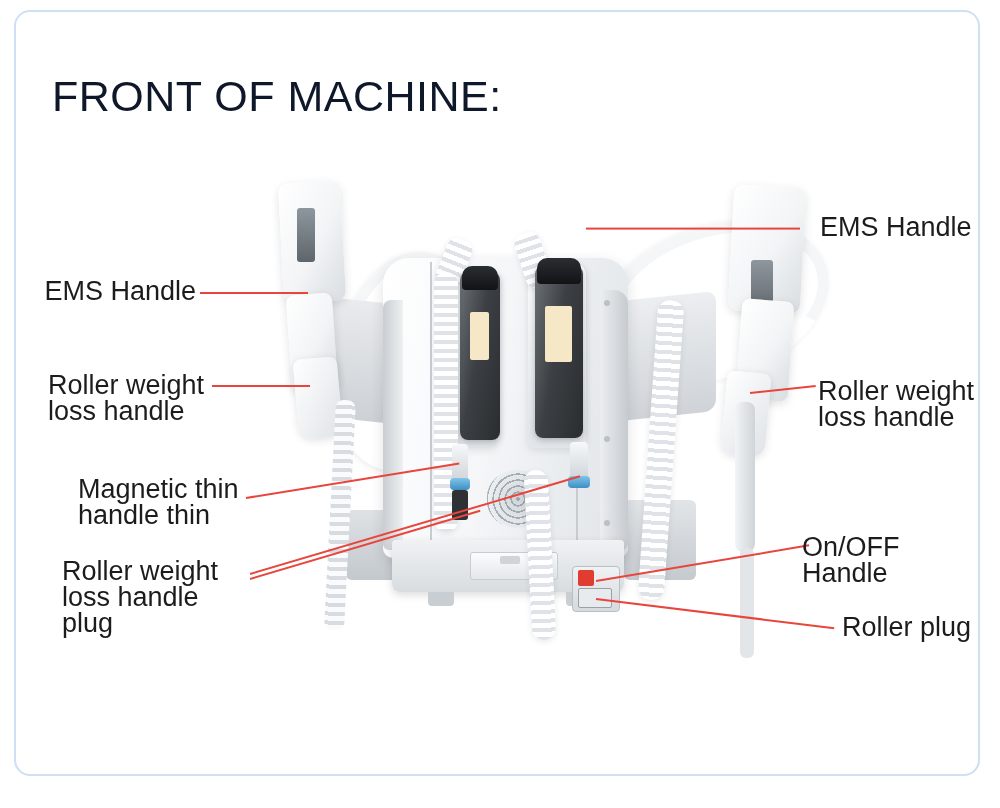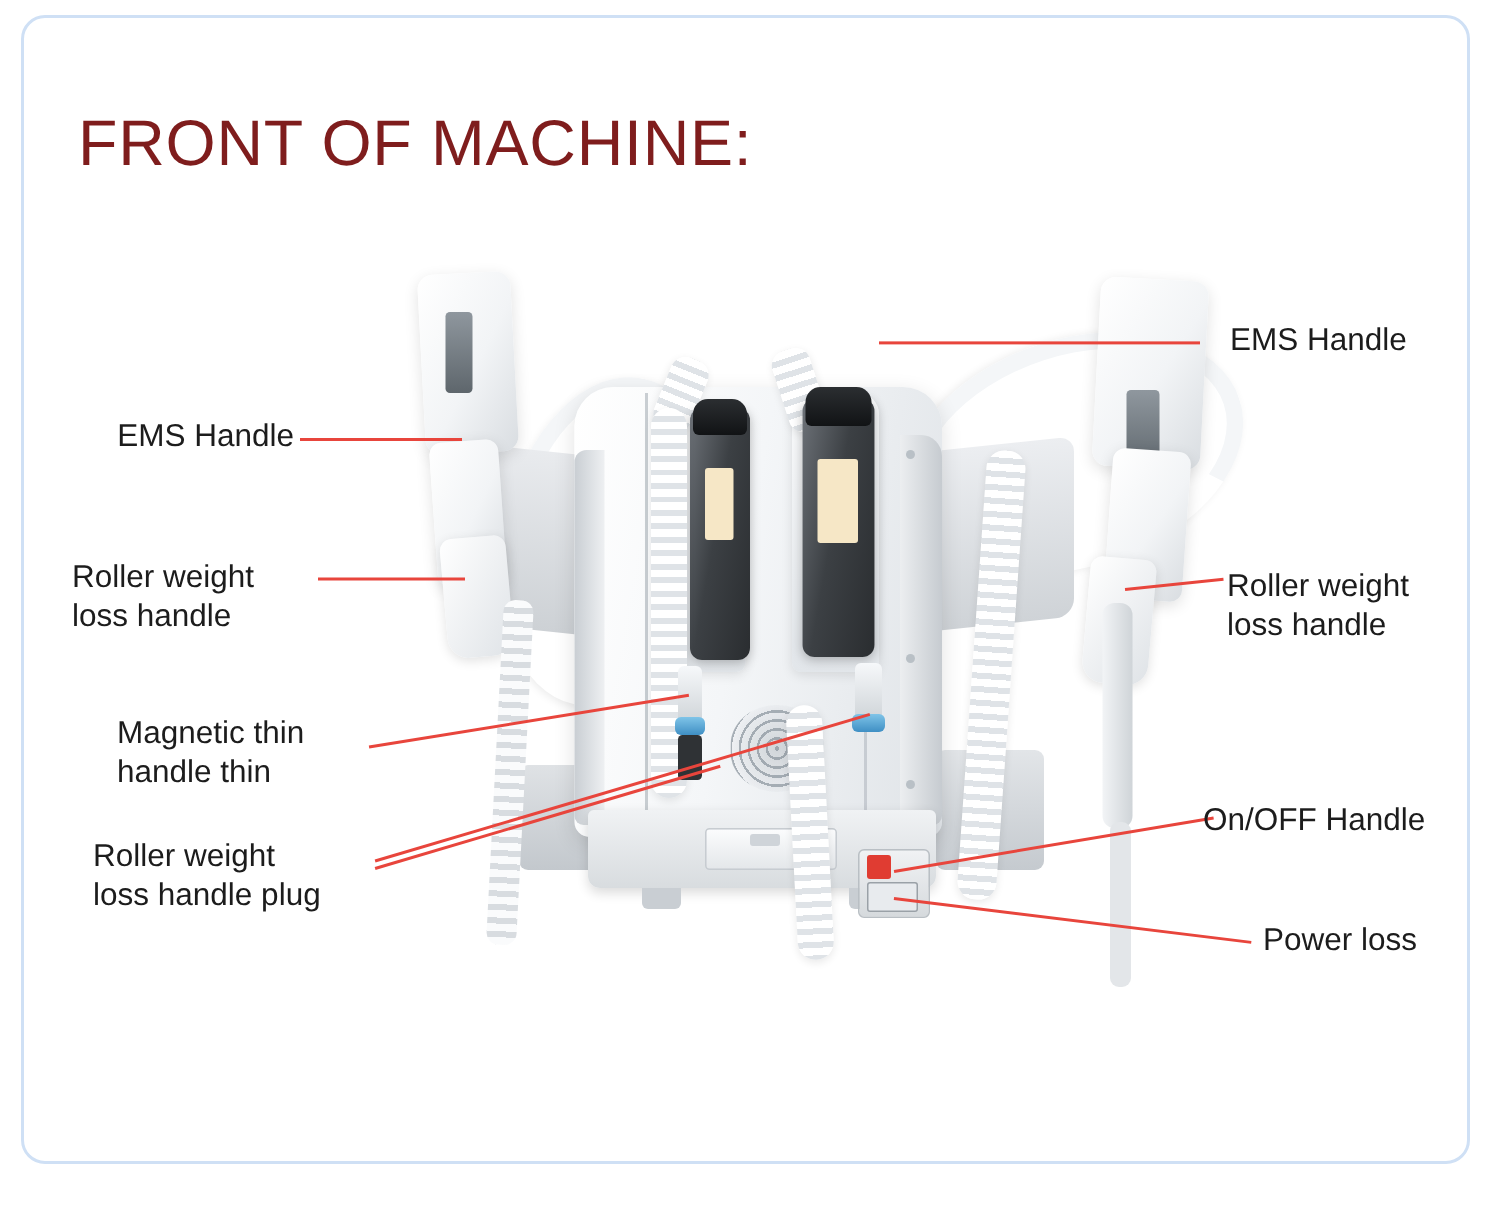--- a/index.html
+++ b/index.html
@@ -29,28 +29,28 @@
     border-radius: 16px;
     background: #ffffff;
     box-sizing: border-box;
   }
   .title {
     position: absolute;
     left: 52px;
     top: 70px;
     font-size: 43px;
     line-height: 52px;
-    color: #7f1d1d;
+    color: #0f172a;
     letter-spacing: 0.5px;
     white-space: nowrap;
   }
   
   .label {
     position: absolute;
-    font-size: 21px;
+    font-size: 27px;
     line-height: 26px;
     color: #1c1c1c;
     white-space: pre-line;
   }
   .label.right-align { text-align: right; }
   .label.left-align  { text-align: left; }
   .label.center-align{ text-align: left; }
 
   
   .leader {
@@ -395,15 +395,15 @@
 loss handle</div>
 
   <div class="label center-align" style="left:78px; top:476px; width:166px;">Magnetic thin
 handle thin</div>
 
   <div class="label center-align" style="left:62px; top:558px; width:190px;">Roller weight
 loss handle plug</div>
 
   <div class="label left-align" style="left:802px; top:534px; width:186px;">On/OFF Handle</div>
 
-  <div class="label left-align" style="left:842px; top:614px; width:148px;">Power loss</div>
+  <div class="label left-align" style="left:842px; top:614px; width:148px;">Roller plug</div>
 
 </div>
 
 </body></html>

